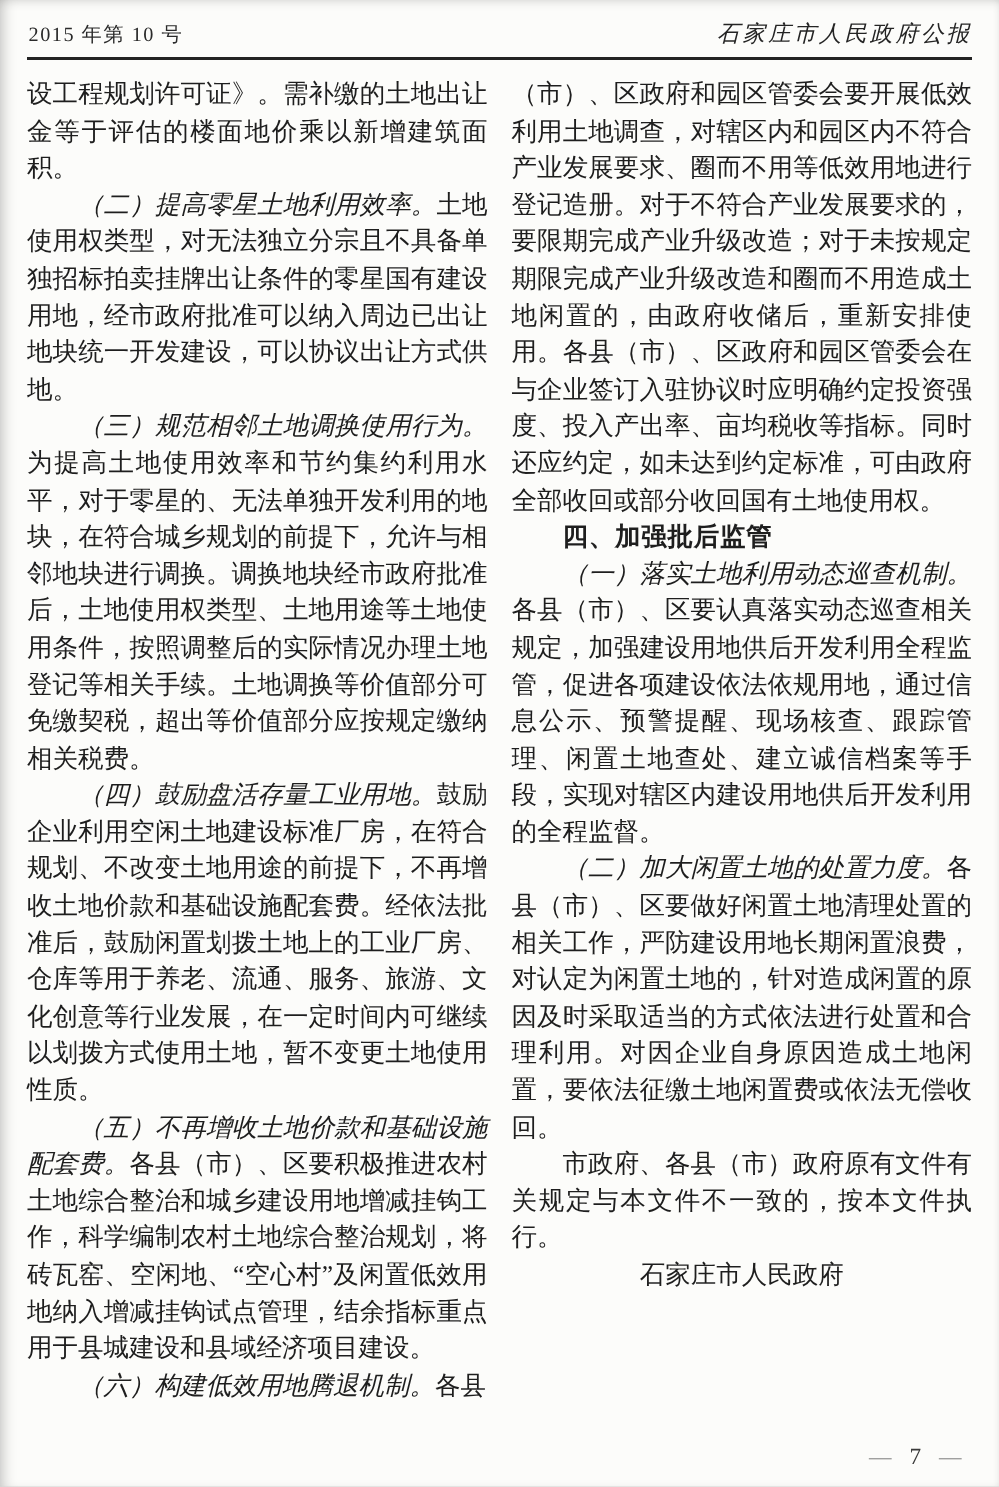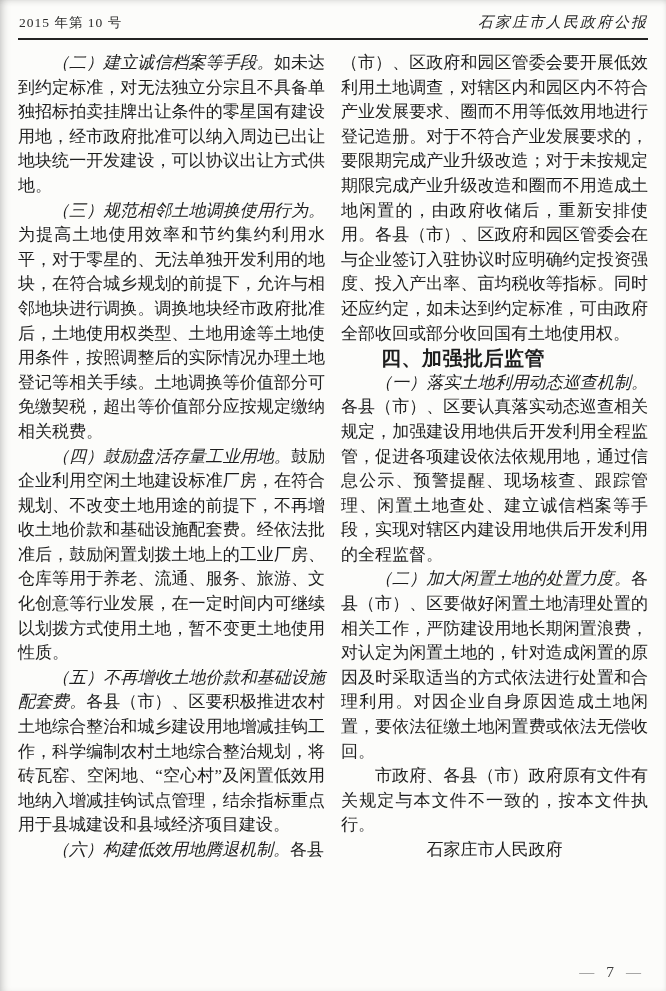--- a/index.html
+++ b/index.html
@@ -52,21 +52,21 @@
     font-size: 17px;
     line-height: 24.6px;
     text-align: justify;
   }
   p.para { margin: 0; padding: 0; }
   p.para.indent { text-indent: 2em; }
   .lead { font-style: italic; }
   .heading-bold {
     font-family: "Liberation Sans", "DejaVu Sans", sans-serif;
     font-weight: bold;
-    font-size: 20px;
+    font-size: 17px;
     letter-spacing: 0.5px;
   }
   .sign { text-align: center; text-indent: 0; }
   .sign-name { margin-top: 23px; padding-right: 71px; }
   .sign-date { padding-right: 30px; letter-spacing: 0.5px; }
   .page-number {
     position: absolute;
     right: 25px; bottom: 10px;
     display: flex;
     align-items: center;
@@ -85,21 +85,22 @@
     <span class="header-issue">2015 年第 10 号</span>
     <span class="header-title">石家庄市人民政府公报</span>
   </div>
 
   <div class="header-rule"></div>
 
   <div class="columns">
 
     <div class="column">
 
-        <p class="para indent"><span class="lead">（二）建立诚信档案等手段。</span><span>如未达到约定标准，对无法独立分宗且不具备单独招标拍卖挂牌出让条件的零星国有建设用地，经市政府批准可以纳入周边已出让地块统一开发建设，可以协议出让方式供地。</span></p>
+    <p class="para"><span>设工程规划许可证》。需补缴的土地出让金等于评估的楼面地价乘以新增建筑面积。</span></p>
+        <p class="para indent"><span class="lead">（二）提高零星土地利用效率。</span><span>土地使用权类型，对无法独立分宗且不具备单独招标拍卖挂牌出让条件的零星国有建设用地，经市政府批准可以纳入周边已出让地块统一开发建设，可以协议出让方式供地。</span></p>
         <p class="para indent"><span class="lead">（三）规范相邻土地调换使用行为。</span><span>为提高土地使用效率和节约集约利用水平，对于零星的、无法单独开发利用的地块，在符合城乡规划的前提下，允许与相邻地块进行调换。调换地块经市政府批准后，土地使用权类型、土地用途等土地使用条件，按照调整后的实际情况办理土地登记等相关手续。土地调换等价值部分可免缴契税，超出等价值部分应按规定缴纳相关税费。</span></p>
         <p class="para indent"><span class="lead">（四）鼓励盘活存量工业用地。</span><span>鼓励企业利用空闲土地建设标准厂房，在符合规划、不改变土地用途的前提下，不再增收土地价款和基础设施配套费。经依法批准后，鼓励闲置划拨土地上的工业厂房、仓库等用于养老、流通、服务、旅游、文化创意等行业发展，在一定时间内可继续以划拨方式使用土地，暂不变更土地使用性质。</span></p>
         <p class="para indent"><span class="lead">（五）不再增收土地价款和基础设施配套费。</span><span>各县（市）、区要积极推进农村土地综合整治和城乡建设用地增减挂钩工作，科学编制农村土地综合整治规划，将砖瓦窑、空闲地、“空心村”及闲置低效用地纳入增减挂钩试点管理，结余指标重点用于县城建设和县域经济项目建设。</span></p>
         <p class="para indent"><span class="lead">（六）构建低效用地腾退机制。</span><span>各县</span></p>
       </div>
 
     <div class="column">
 
     <p class="para"><span>（市）、区政府和园区管委会要开展低效利用土地调查，对辖区内和园区内不符合产业发展要求、圈而不用等低效用地进行登记造册。对于不符合产业发展要求的，要限期完成产业升级改造；对于未按规定期限完成产业升级改造和圈而不用造成土地闲置的，由政府收储后，重新安排使用。各县（市）、区政府和园区管委会在与企业签订入驻协议时应明确约定投资强度、投入产出率、亩均税收等指标。同时还应约定，如未达到约定标准，可由政府全部收回或部分收回国有土地使用权。</span></p>
         <p class="para heading-bold indent"><span>四、加强批后监管</span></p>

